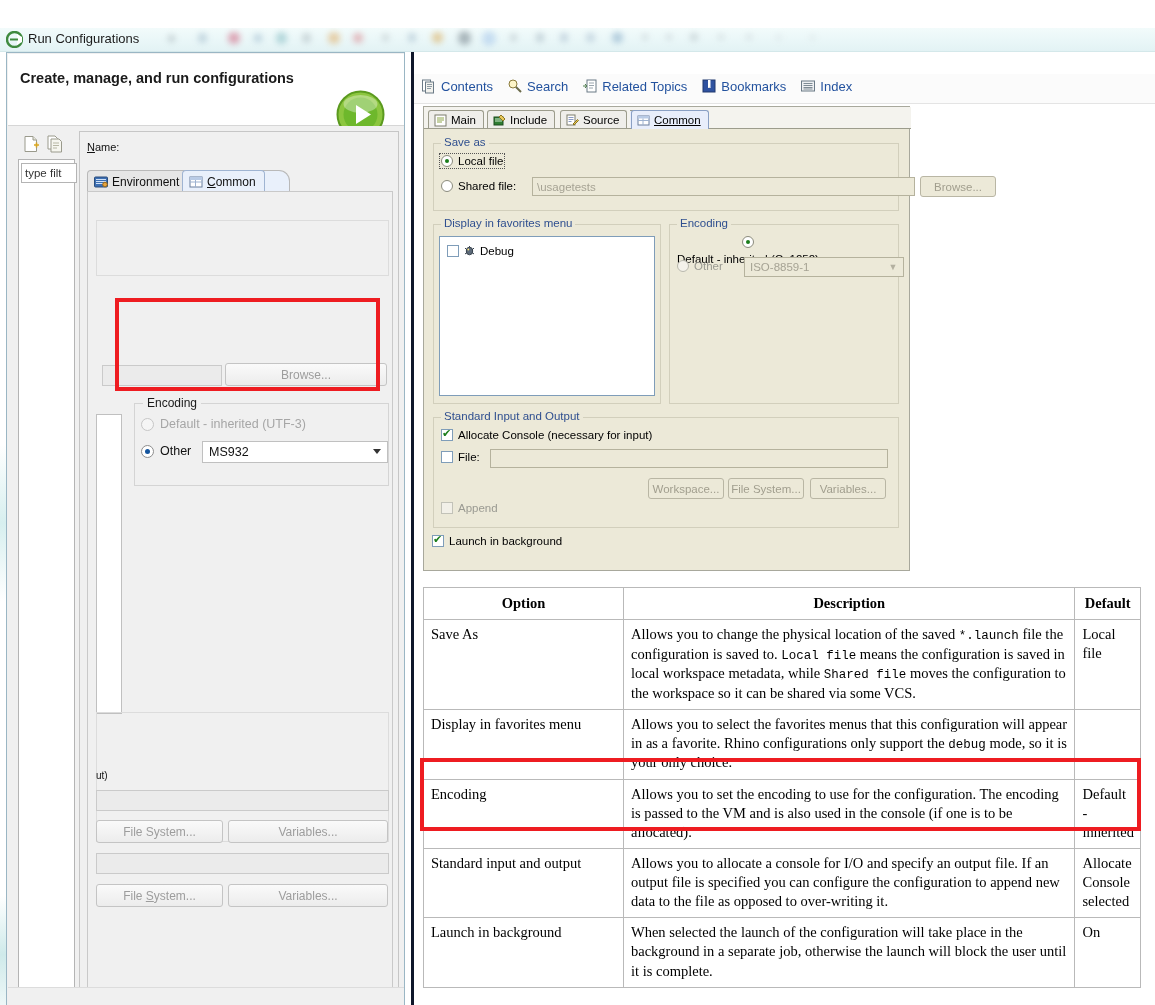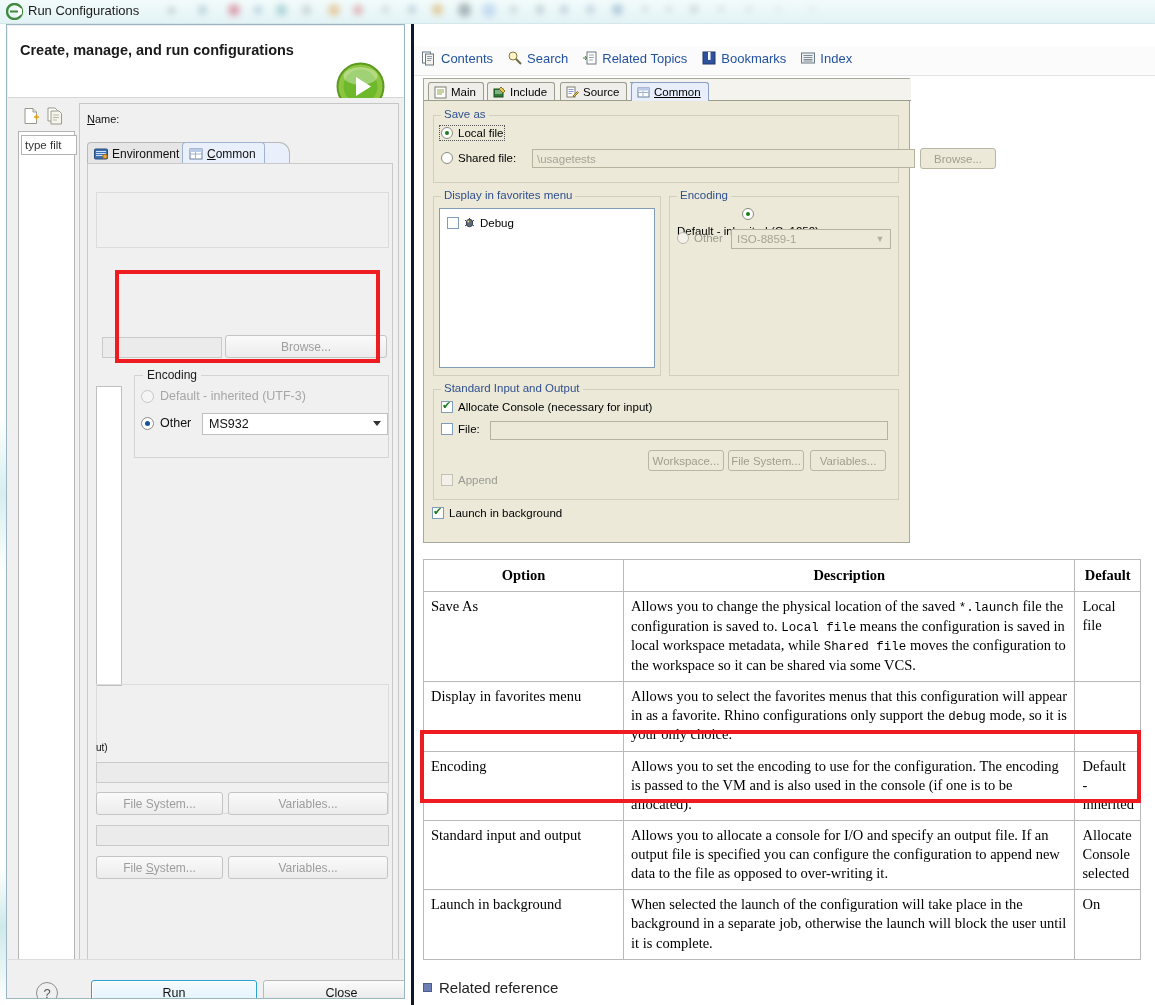--- a/index.html
+++ b/index.html
@@ -3,21 +3,21 @@
 <meta charset="utf-8">
 <style>
   * { box-sizing: border-box; }
   html, body {
     margin: 0; padding: 0;
     width: 1155px; height: 1005px;
     overflow: hidden;
     font-family: "Liberation Sans", sans-serif;
     background: #ffffff;
   }
-  .root { position: relative; width: 1155px; height: 903px; }
+  .root { position: relative; width: 1155px; height: 903px; margin-top: 28px; }
 
   
   .wb-titlebar {
     position: absolute; left: 0; top: 0; width: 1155px; height: 24px;
     background: linear-gradient(to bottom, #f2fbfb 0%, #eaf7f8 50%, #e2f2f4 100%);
   }
   .wb-title-icon {
     position: absolute; left: 6px; top: 3px; width: 17px; height: 17px;
   }
   .wb-title-text {
@@ -606,21 +606,21 @@
           <span class="grp-title">Encoding</span>
         </div>
         <div class="rdo on" style="left:253px; top:107px;flex-direction:column;">
           <span class="dot"></span>
           <span>Default - inherited (Cp1252)</span>
         </div>
         <div class="rdo dis" style="left:253px; top:131px;">
           <span class="dot"></span>
           <span>Other</span>
         </div>
-        <div class="combo" style="left:307px; top:128px; width:160px;text-align:right;">
+        <div class="combo" style="left:320px; top:128px; width:160px;text-align:right;">
           <span>ISO-8859-1</span>
           <span class="arrow">▼</span>
         </div>
 
         <div class="grp" style="left:9px; top:288px; width:466px; height:111px;">
           <span class="grp-title">Standard Input and Output</span>
         </div>
         <div class="chk on" style="left:17px; top:300px;">
           <span class="box"></span>
           <span>Allocate Console (necessary for input)</span>

